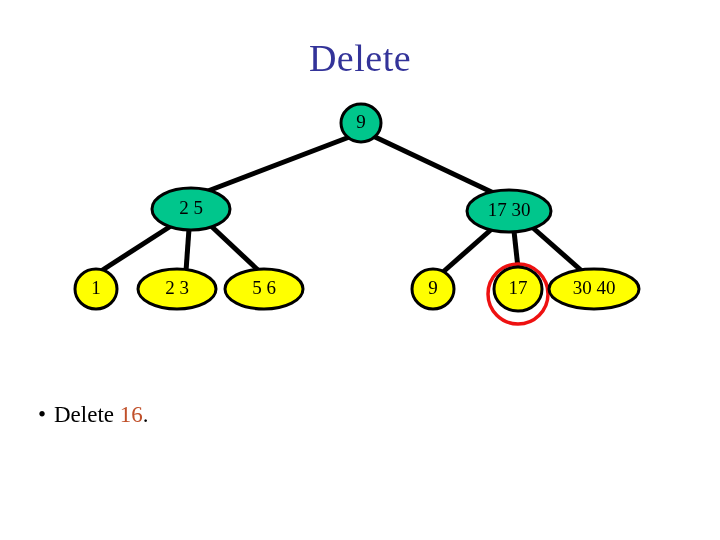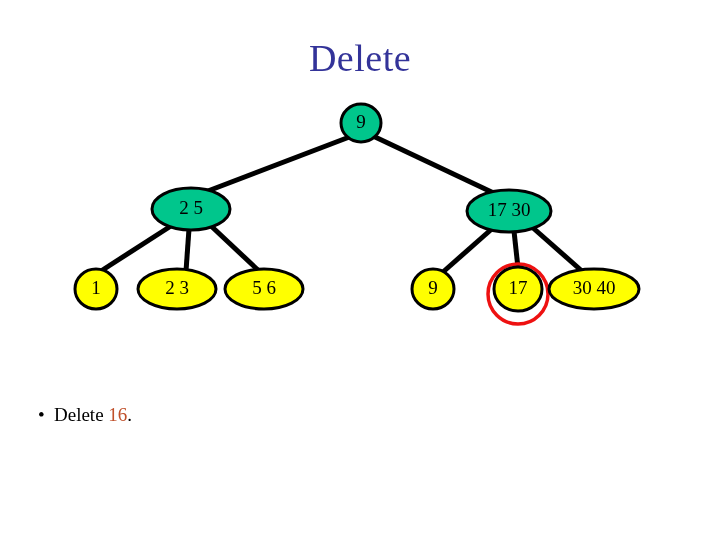--- a/index.html
+++ b/index.html
@@ -43,21 +43,21 @@
     dominant-baseline: middle;
   }
   #bullets {
     position: absolute;
     left: 38px;
     top: 398px;
     width: 640px;
   }
   .bullet-line {
     font-family: "Liberation Serif", serif;
-    font-size: 19px;
+    font-size: 23px;
     line-height: 33px;
     color: #000000;
     white-space: nowrap;
   }
   .bullet-dot {
     display: inline-block;
     width: 16px;
     color: #000000;
   }
   .hl {

